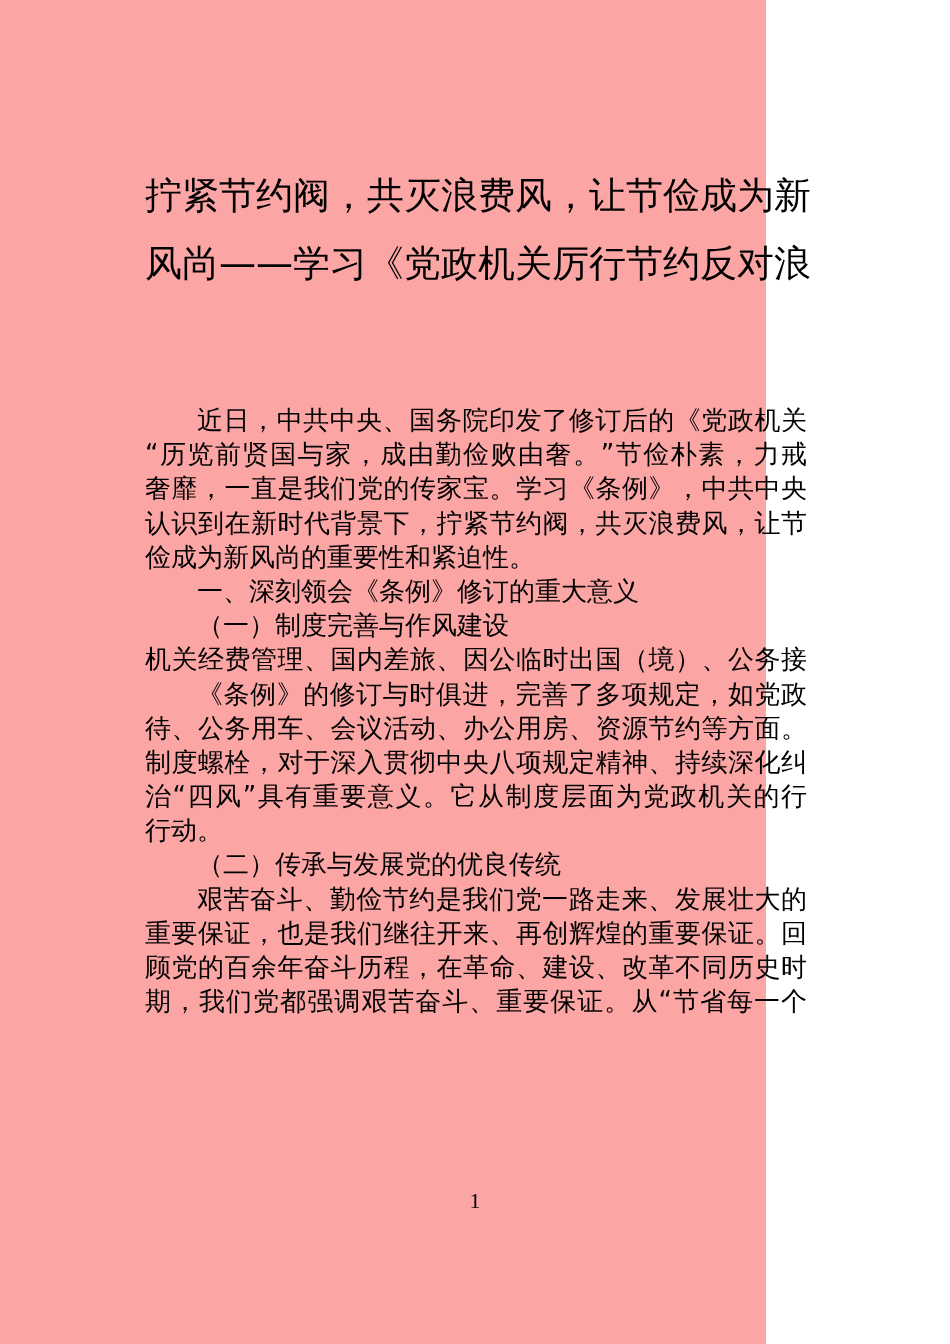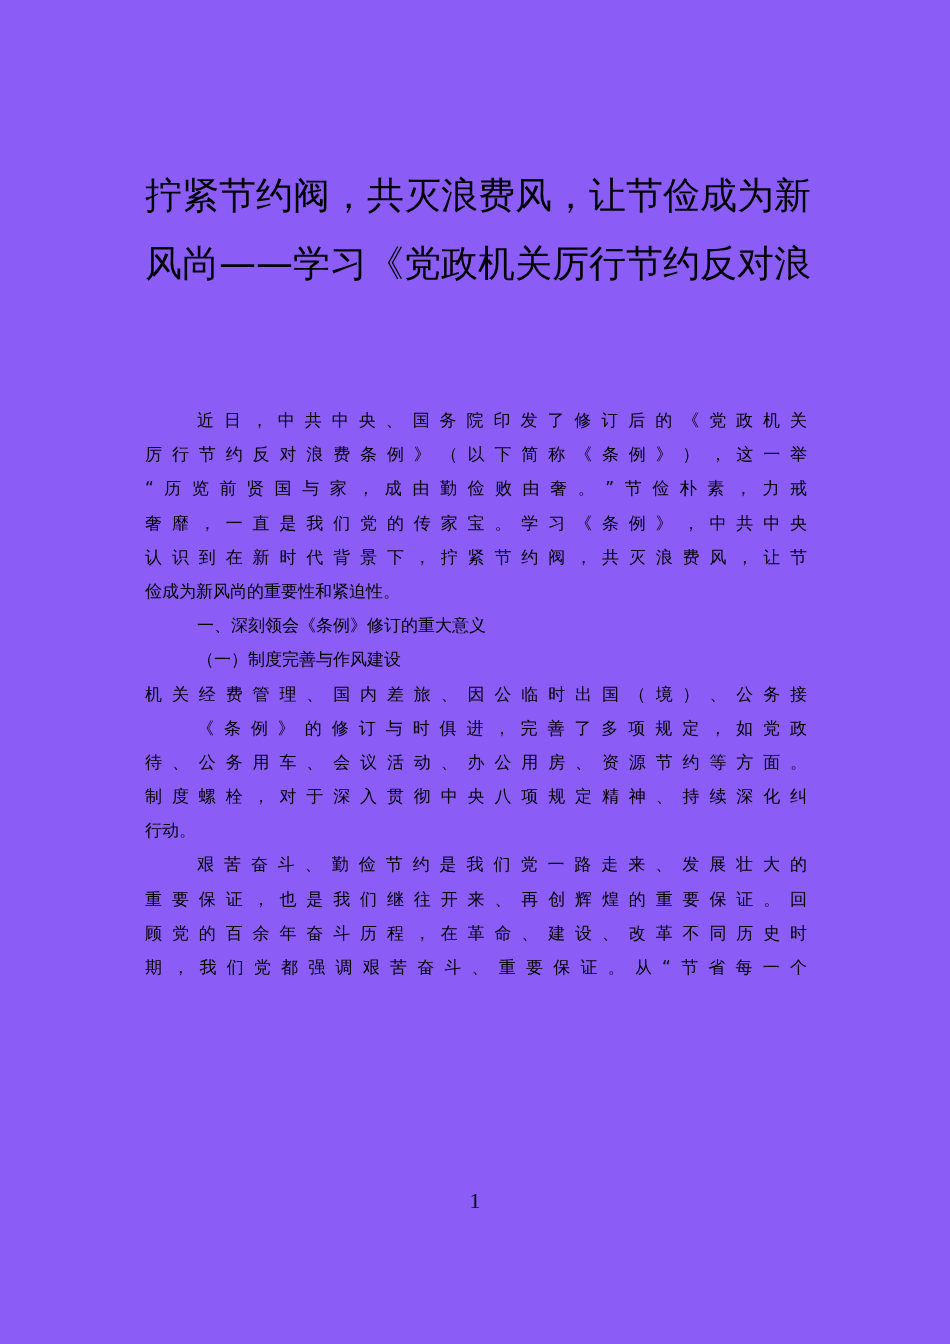--- a/index.html
+++ b/index.html
@@ -1,59 +1,60 @@
 <!DOCTYPE html>
 <html><head>
 <meta charset="utf-8">
 <style>
   html, body { margin: 0; padding: 0; background: #ffffff; }
   body { width: 950px; height: 1344px; position: relative; overflow: hidden; }
-  .page { position: absolute; left: 0; top: 0; width: 950px; height: 1344px; background: #8b5cf6; }
+  .page { position: absolute; left: 0; top: 0; width: 766px; height: 1344px; background: #fca5a5; }
   .title {
     position: absolute; left: 145px; top: 162px; width: 660px;
     font-family: "DejaVu Sans", sans-serif; font-size: 37px; line-height: 68px;
     color: #000; text-align: center; margin: 0; font-weight: normal;
     letter-spacing: 0px;
   }
   .title .tl { display: block; white-space: nowrap; }
   .body {
     position: absolute; left: 145px; top: 403px; width: 662px;
-    font-family: "DejaVu Sans", sans-serif; font-size: 17px; line-height: 34.2px; color: #000;
+    font-family: "DejaVu Sans", sans-serif; font-size: 26px; line-height: 34.2px; color: #000;
   }
   .body .ln { display: block; white-space: nowrap; height: 34.2px; text-align: justify; text-align-last: justify; }
   .body .ln.last { text-align-last: left; }
   .body .ln.ind { padding-left: 52px; }
   .pagenum {
     position: absolute; left: 0; width: 950px; top: 1188px; text-align: center;
     font-family: "Liberation Serif", serif; font-size: 22px; color: #000;
   }
 </style>
 </head>
 <body>
 
 <div class="page">
   <h1 class="title">
     <span class="tl">拧紧节约阀，共灭浪费风，让节俭成为新</span>
     <span class="tl">风尚——学习《党政机关厉行节约反对浪</span>
   </h1>
 
   <div class="body" id="body">
       <span class="ln ind">近日，中共中央、国务院印发了修订后的《党政机关</span>
-      <span class="ln">厉行节约反对浪费条例》（以下简称《条例》），这一举</span>
       <span class="ln">“历览前贤国与家，成由勤俭败由奢。”节俭朴素，力戒</span>
       <span class="ln">奢靡，一直是我们党的传家宝。学习《条例》，中共中央</span>
       <span class="ln">认识到在新时代背景下，拧紧节约阀，共灭浪费风，让节</span>
       <span class="ln last">俭成为新风尚的重要性和紧迫性。</span>
       <span class="ln ind last">一、深刻领会《条例》修订的重大意义</span>
       <span class="ln ind last">（一）制度完善与作风建设</span>
       <span class="ln">机关经费管理、国内差旅、因公临时出国（境）、公务接</span>
       <span class="ln ind">《条例》的修订与时俱进，完善了多项规定，如党政</span>
       <span class="ln">待、公务用车、会议活动、办公用房、资源节约等方面。</span>
       <span class="ln">制度螺栓，对于深入贯彻中央八项规定精神、持续深化纠</span>
+      <span class="ln">治“四风”具有重要意义。它从制度层面为党政机关的行</span>
       <span class="ln last">行动。</span>
+      <span class="ln ind last">（二）传承与发展党的优良传统</span>
       <span class="ln ind">艰苦奋斗、勤俭节约是我们党一路走来、发展壮大的</span>
       <span class="ln">重要保证，也是我们继往开来、再创辉煌的重要保证。回</span>
       <span class="ln">顾党的百余年奋斗历程，在革命、建设、改革不同历史时</span>
       <span class="ln">期，我们党都强调艰苦奋斗、重要保证。从“节省每一个</span>
     </div>
 
   <div class="pagenum">1</div>
 </div>
 
 </body></html>

